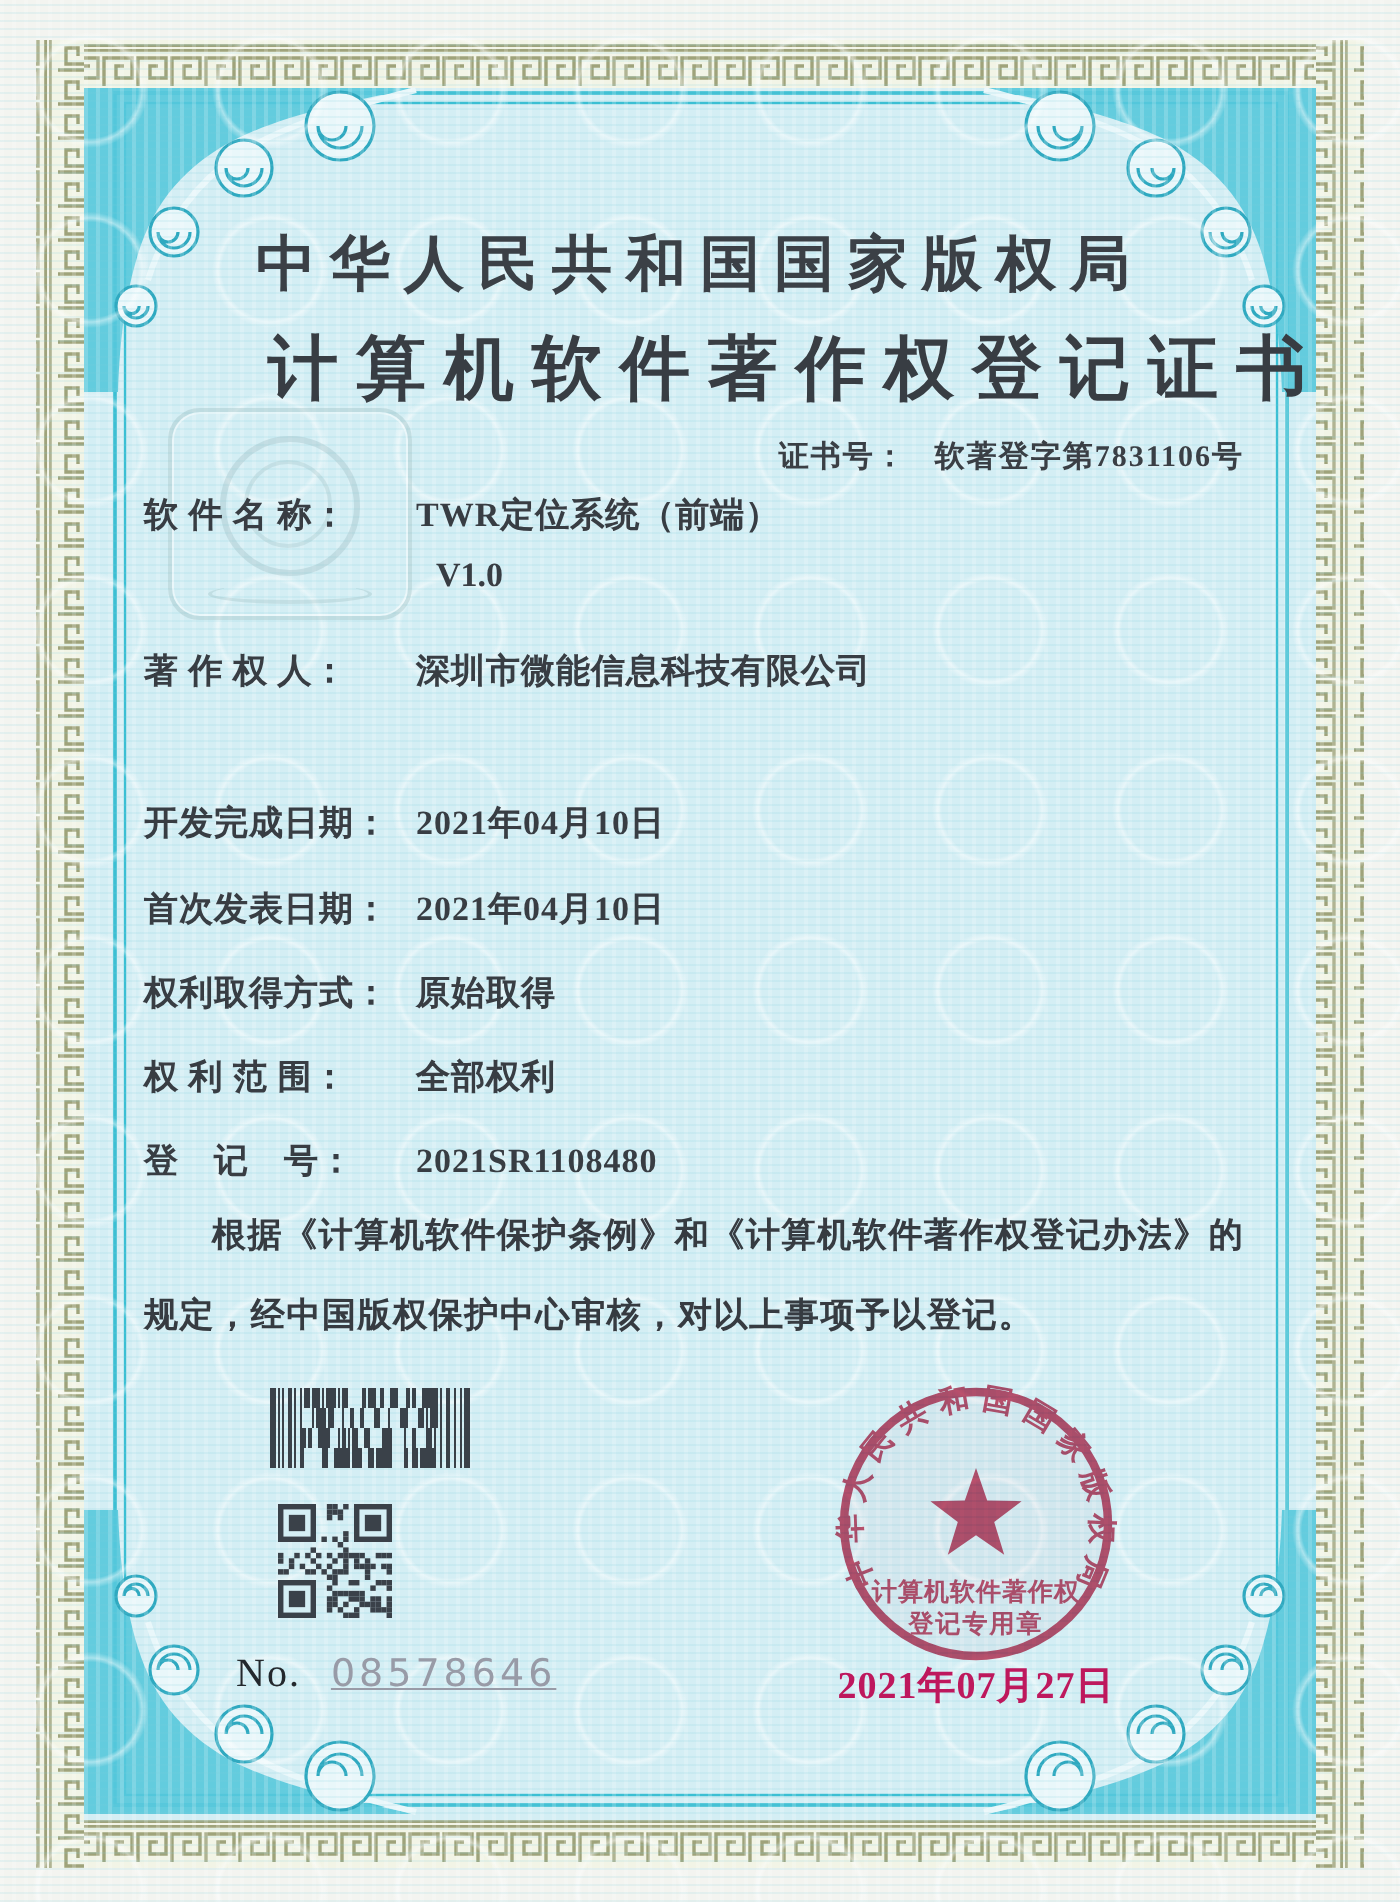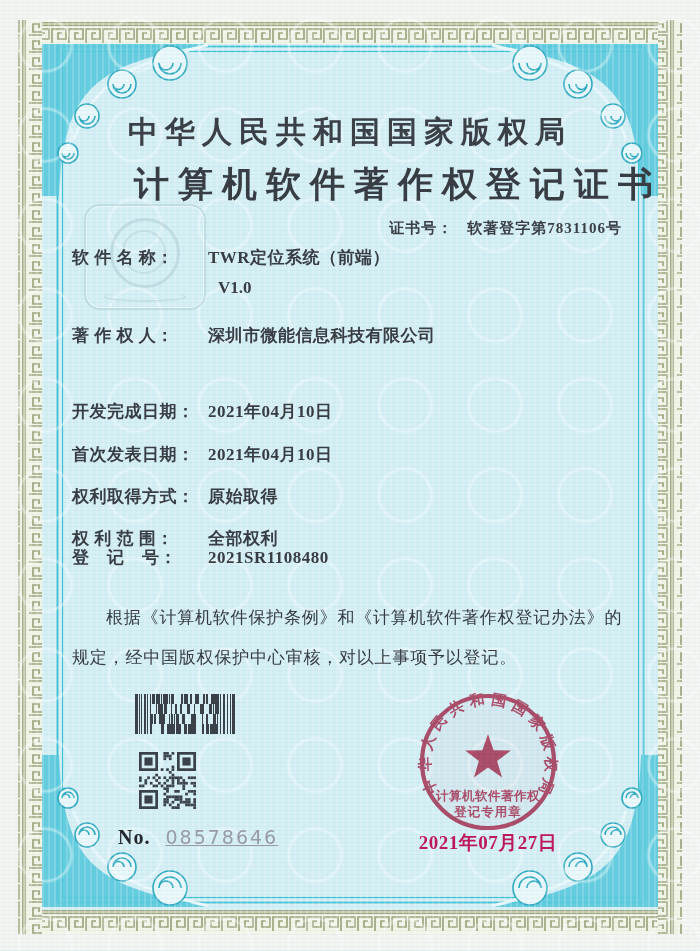--- a/index.html
+++ b/index.html
@@ -49,27 +49,27 @@
     position:absolute;right:78px;top:219px;font-size:15px;font-weight:bold;
     color:#3a3f45;letter-spacing:1px;
   }
   .certno .lbl{margin-right:14px;}
   .row{position:absolute;left:72px;font-size:17px;font-weight:600;color:#383d43;}
   .row .lbl{display:inline-block;width:126px;letter-spacing:0.5px;}
   .row .val{display:inline-block;margin-left:10px;letter-spacing:0.5px;}
   .row .val2{display:block;margin-left:136px;padding-left:10px;margin-top:9px;}
   .statement{
     position:absolute;left:72px;top:598px;width:558px;margin:0;
-    font-size:17px;font-weight:400;line-height:40px;text-indent:2em;
+    font-size:17px;font-weight:700;line-height:40px;text-indent:2em;
     letter-spacing:0.8px;color:#363b41;
   }
   .barcode{position:absolute;left:135px;top:694px;}
   .qrcode{position:absolute;left:139px;top:752px;}
   .serial{position:absolute;left:118px;top:826px;font-size:20px;}
-  .serial .no{font-weight:bold;color:#23282d;letter-spacing:1px;}
+  .serial .no{font-weight:normal;color:#23282d;letter-spacing:1px;}
   .serial .num{
     color:#989ba7;font-family:"DejaVu Sans","Liberation Sans",sans-serif;
     font-size:19px;letter-spacing:2px;margin-left:10px;text-decoration:underline;
   }
   .seal{position:absolute;left:414px;top:688px;opacity:0.9;mix-blend-mode:multiply;}
   .issue-date{
     position:absolute;left:408px;top:830px;width:160px;text-align:center;
     font-size:19px;font-weight:bold;color:#be185d;letter-spacing:0.5px;
   }
 </style>
@@ -152,21 +152,21 @@
   </div>
   <div class="row" style="top:443px">
     <span class="lbl">首次发表日期：</span><span class="val">2021年04月10日</span>
   </div>
   <div class="row" style="top:527px">
     <span class="lbl">权 利 范 围：</span><span class="val">全部权利</span>
   </div>
   <div class="row" style="top:485px">
     <span class="lbl">权利取得方式：</span><span class="val">原始取得</span>
   </div>
-  <div class="row" style="top:546px">
+  <div class="row" style="top:569px">
     <span class="lbl">登　记　号：</span><span class="val">2021SR1108480</span>
   </div>
 
   <p class="statement">根据《计算机软件保护条例》和《计算机软件著作权登记办法》的规定，经中国版权保护中心审核，对以上事项予以登记。</p>
 
   <svg class="barcode" id="barcode" width="100" height="40" viewBox="0 0 100 40">
       <rect x="0" y="0" w="3" width="3" height="40" fill="#3a4149"></rect>
       <rect x="4" y="0" w="1" width="1" height="40" fill="#3a4149"></rect>
       <rect x="6" y="0" w="1" width="1" height="40" fill="#3a4149"></rect>
       <rect x="9" y="0" w="2" width="2" height="40" fill="#3a4149"></rect>

